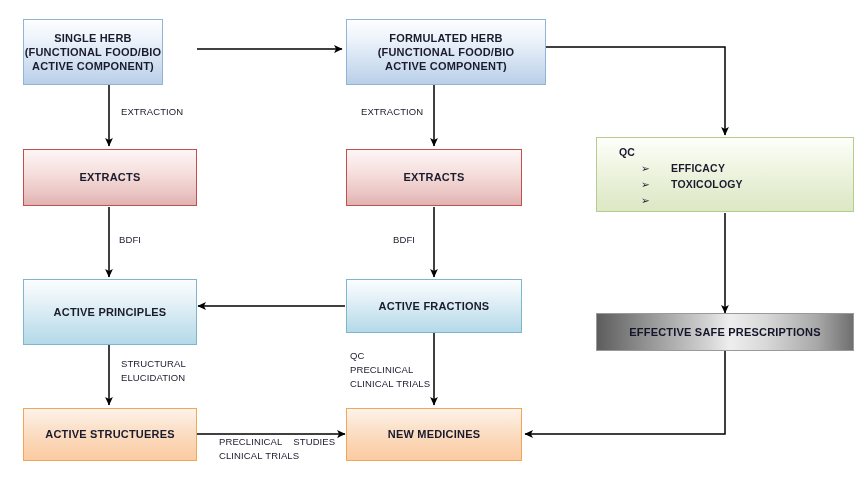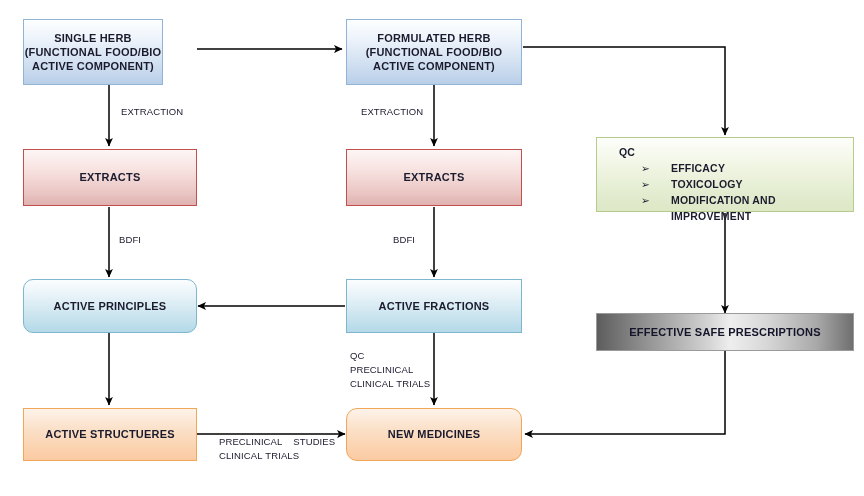--- a/index.html
+++ b/index.html
@@ -149,76 +149,76 @@
       <line x1="724" y1="212" x2="724" y2="312" marker-end="url(#ah)"></line>
 
       <path d="M724,350 L724,433 L524,433" marker-end="url(#ah)"></path>
     </g>
   </svg>
 
   <div class="node n-blue" style="left:22px;  top:18px;  width:140px; height:66px;">
     <span class="lbl">SINGLE&nbsp;HERB<br>(FUNCTIONAL&nbsp;FOOD/BIO<br>ACTIVE&nbsp;COMPONENT)</span>
   </div>
 
-  <div class="node n-blue" style="left:345px; top:18px;  width:176px; height:66px;">
+  <div class="node n-blue" style="left:345px; top:18px;  width:200px; height:66px;">
     <span class="lbl">FORMULATED&nbsp;HERB<br>(FUNCTIONAL&nbsp;FOOD/BIO<br>ACTIVE&nbsp;COMPONENT)</span>
   </div>
 
   <div class="node n-pink" style="left:22px;  top:148px; width:174px; height:57px;">
     <span class="lbl">EXTRACTS</span>
   </div>
 
   <div class="node n-pink" style="left:345px; top:148px; width:176px; height:57px;">
     <span class="lbl">EXTRACTS</span>
   </div>
 
-  <div class="node n-cyan" style="left:22px;  top:278px; width:174px; height:54px;border-radius:10px;">
+  <div class="node n-cyan" style="left:22px;  top:278px; width:174px; height:66px;">
     <span class="lbl">ACTIVE PRINCIPLES</span>
   </div>
 
   <div class="node n-cyan" style="left:345px; top:278px; width:176px; height:54px;">
     <span class="lbl">ACTIVE FRACTIONS</span>
   </div>
 
   <div class="node n-orange" style="left:22px;  top:407px; width:174px; height:53px;">
     <span class="lbl">ACTIVE STRUCTUERES</span>
   </div>
 
-  <div class="node n-orange" style="left:345px; top:407px; width:176px; height:53px;border-radius:11px;">
+  <div class="node n-orange" style="left:345px; top:407px; width:176px; height:53px;">
     <span class="lbl">NEW MEDICINES</span>
   </div>
 
   <div class="node n-grey" style="left:595px; top:312px; width:258px; height:38px;">
     <span class="lbl">EFFECTIVE SAFE PRESCRIPTIONS</span>
   </div>
 
   <div class="node n-green" style="left:595px; top:136px; width:258px; height:75px;">
     <div class="qc-title">QC</div>
     <ul class="qc-list">
       <li>
         <span class="qc-bullet">➢</span>
         <span>EFFICACY</span>
       </li>
       <li>
         <span class="qc-bullet">➢</span>
         <span>TOXICOLOGY</span>
       </li>
       <li>
         <span class="qc-bullet">➢</span>
-        <span>MODIFICATION AND IMPROVEMENT</span>
       </li>
     </ul>
   </div>
 
   <div class="cap" style="left:120px; top:104px;">EXTRACTION</div>
 
   <div class="cap" style="left:360px; top:104px;">EXTRACTION</div>
 
   <div class="cap" style="left:118px; top:232px;">BDFI</div>
 
   <div class="cap" style="left:392px; top:232px;">BDFI</div>
 
+  <div class="cap" style="left:120px; top:356px;">STRUCTURAL<br>ELUCIDATION</div>
 
   <div class="cap" style="left:349px; top:348px;">QC<br>PRECLINICAL<br>CLINICAL&nbsp;TRIALS</div>
 
   <div class="cap" style="left:218px; top:434px;">PRECLINICAL&nbsp;&nbsp;&nbsp;&nbsp;STUDIES<br>CLINICAL&nbsp;TRIALS</div>
 
 </div>
 
 </body></html>

